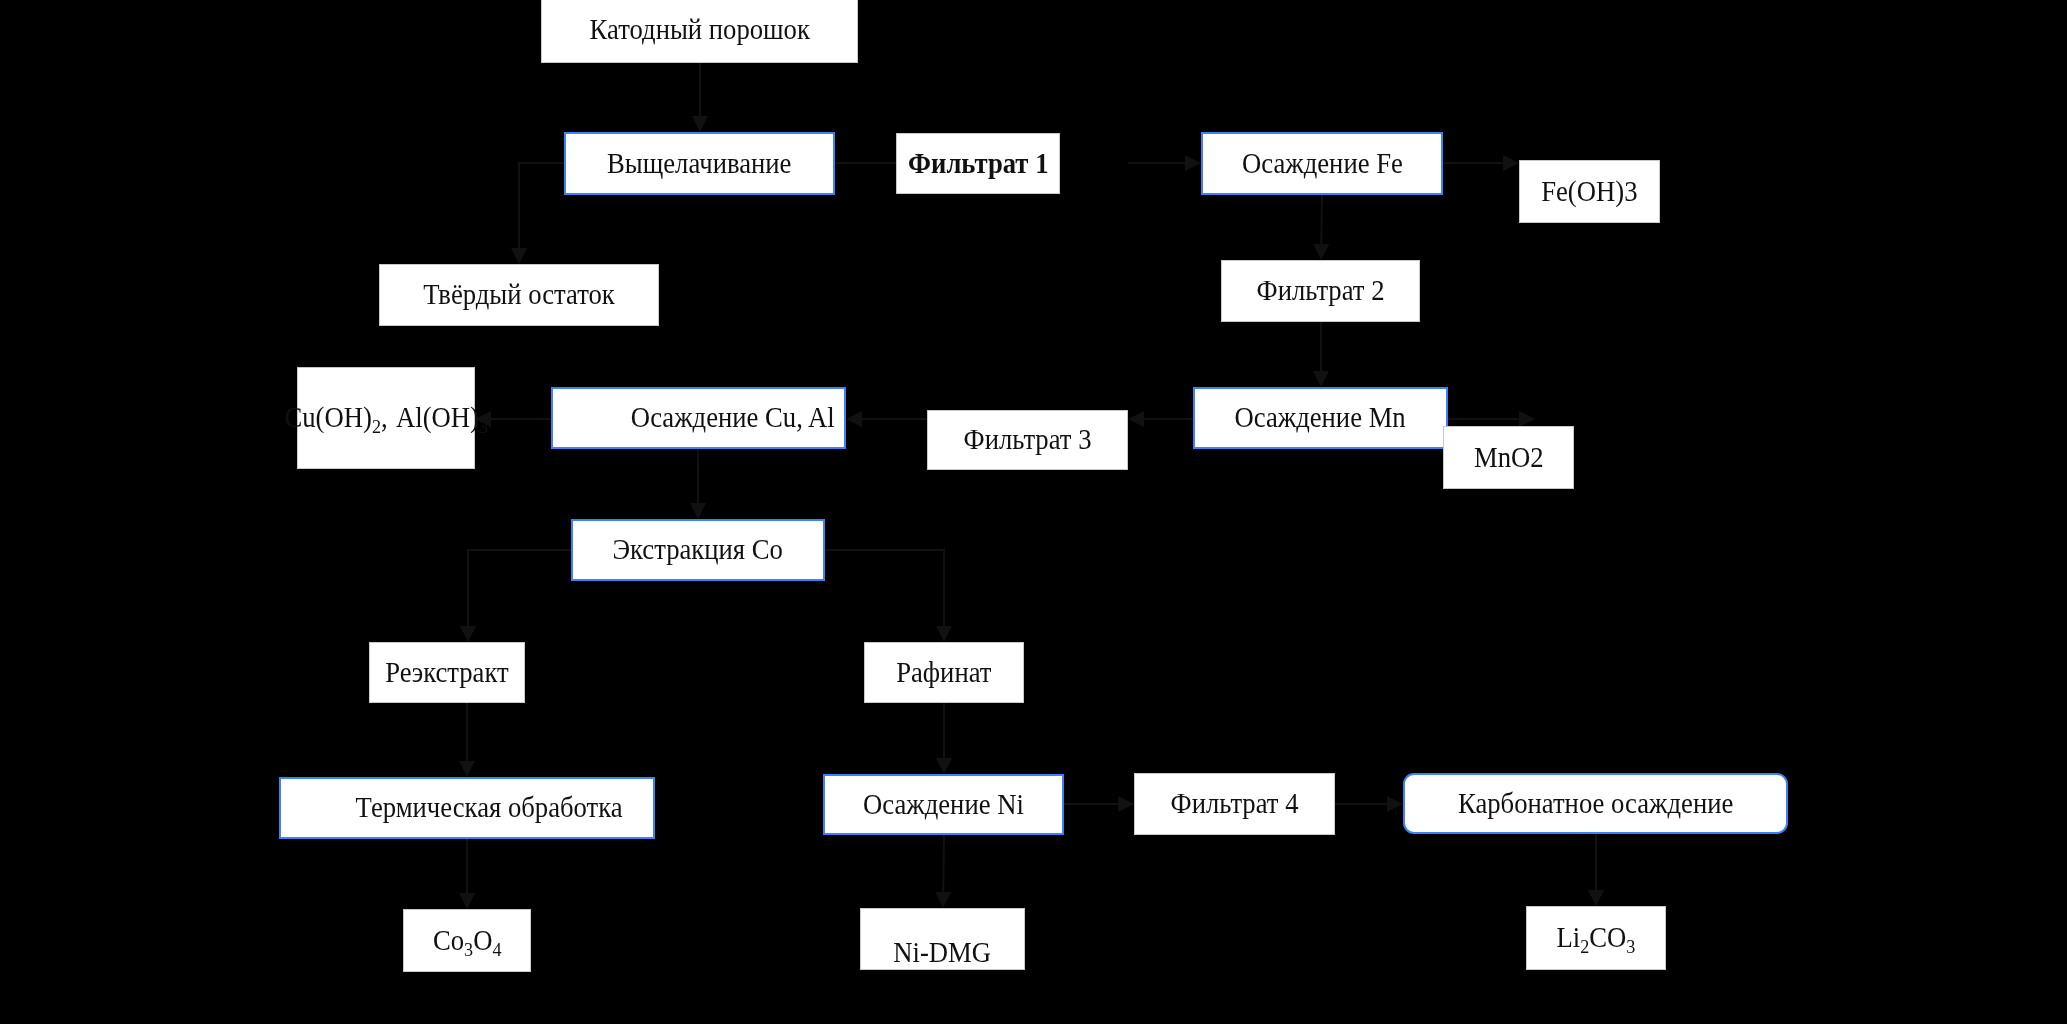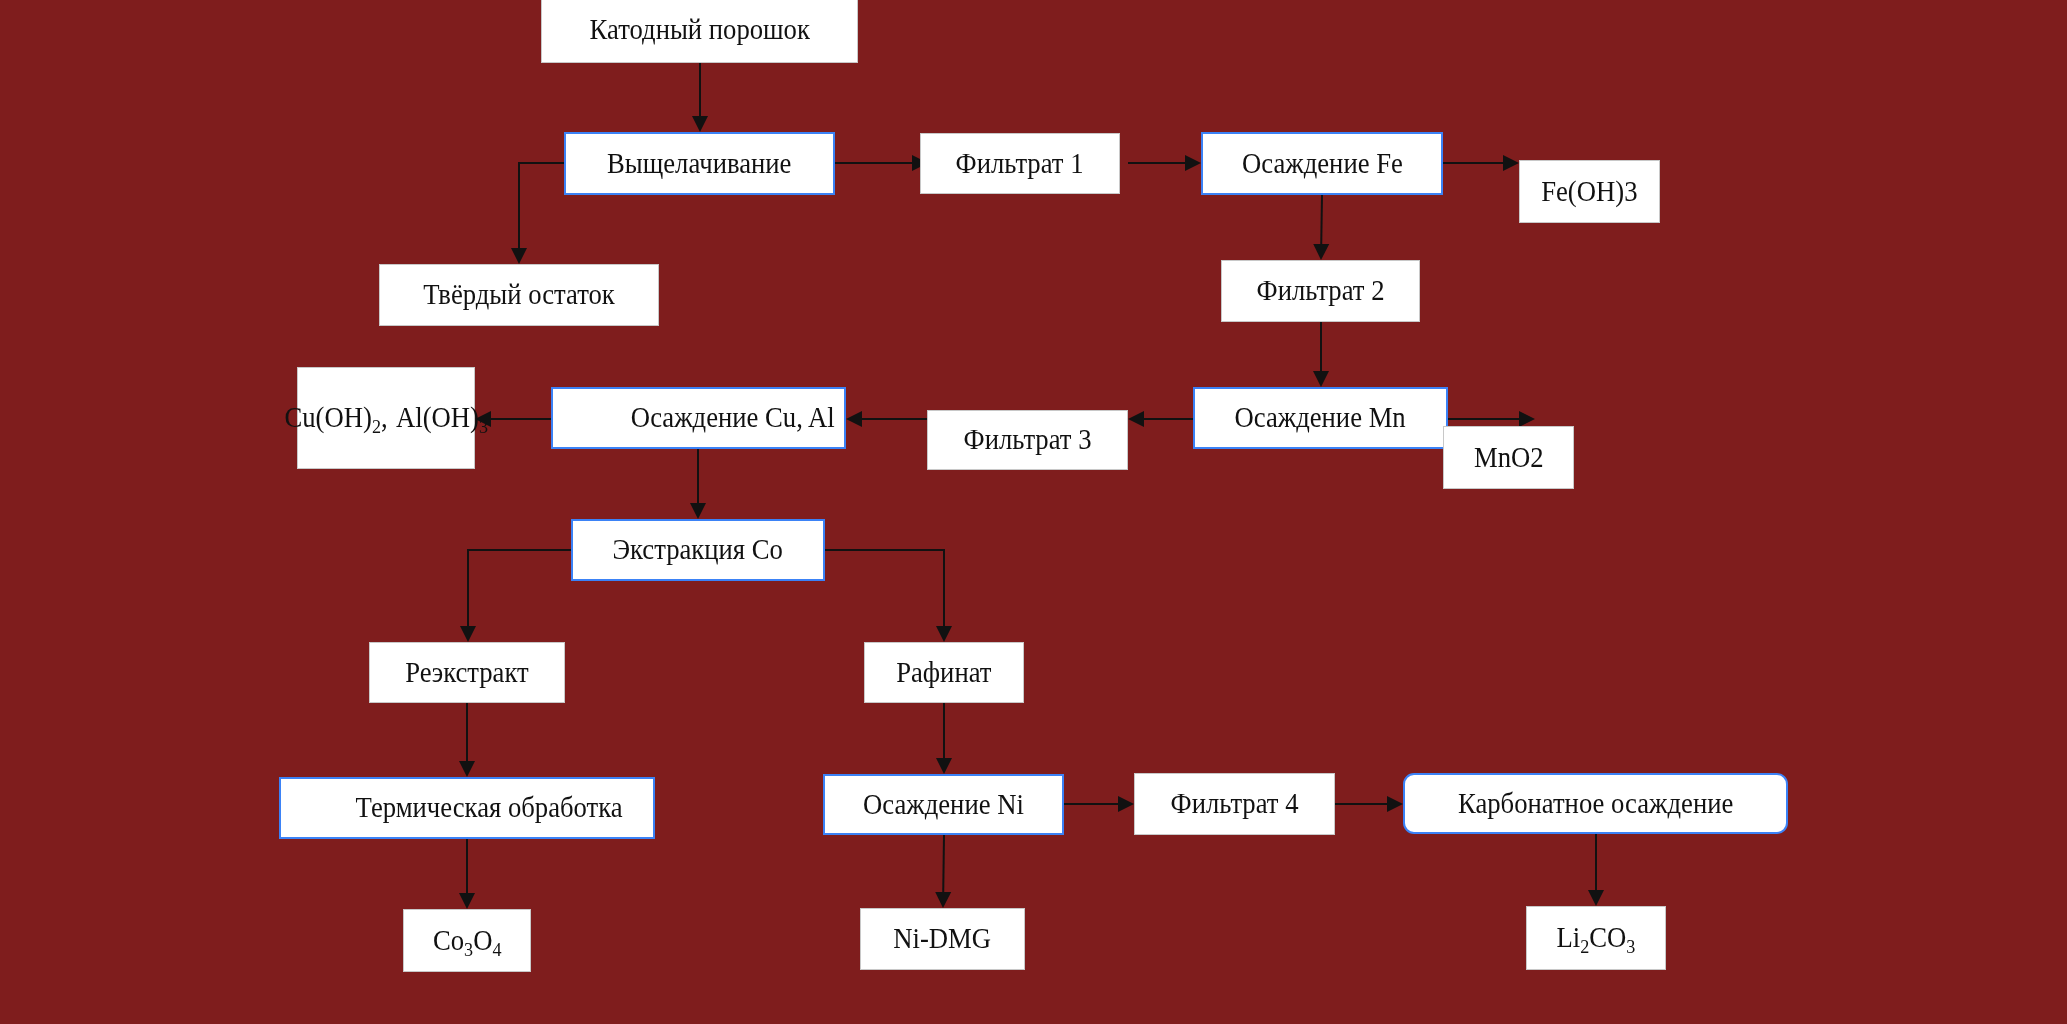--- a/index.html
+++ b/index.html
@@ -1,16 +1,16 @@
 <!DOCTYPE html>
 <html><head>
 <meta charset="utf-8">
 <style>
   html, body { margin: 0; padding: 0; background: #ffffff; }
-  #canvas { position: relative; width: 2067px; height: 1024px; background: #7f1d1d; overflow: hidden; }
+  #canvas { position: relative; width: 2067px; height: 1024px; background: #000000; overflow: hidden; }
   #links { position: absolute; left: 0; top: 0; width: 2067px; height: 1024px; }
   .node {
     position: absolute; box-sizing: border-box; display: flex; align-items: center; justify-content: center;
     font-family: "Liberation Serif", "DejaVu Serif", serif; font-size: 29px; color: #111111;
     background: #ffffff; text-align: center; line-height: 1.15; white-space: nowrap;
   }
   .node.product { border: 1.5px solid #c8c8c8; }
   .node.process { border: 2px solid #3b82f6; }
   .node span.lbl { display: inline-block; transform: scaleX(0.92); }
   .node sub { font-size: 0.68em; vertical-align: -0.28em; line-height: 0; }
@@ -110,21 +110,21 @@
 
   <div class="node product" style="left:541px;top:-4px;width:317px;height:67px;">
     <span class="lbl">Катодный порошок</span>
   </div>
   <div class="node process" style="left:564px;top:132px;width:271px;height:63px;">
     <span class="lbl">Выщелачивание</span>
   </div>
   <div class="node product" style="left:379px;top:264px;width:280px;height:62px;">
     <span class="lbl">Твёрдый остаток</span>
   </div>
-  <div class="node product" style="left:920px;top:133px;width:200px;height:61px;">
+  <div class="node product" style="left:896px;top:133px;width:164px;height:61px;font-weight:bold;">
     <span class="lbl">Фильтрат 1</span>
   </div>
   <div class="node process" style="left:1201px;top:132px;width:242px;height:63px;">
     <span class="lbl">Осаждение Fe</span>
   </div>
   <div class="node product" style="left:1519px;top:132px;width:141px;height:63px;margin-top:28px;">
     <span class="lbl">Fe(OH)3</span>
   </div>
   <div class="node product" style="left:1221px;top:260px;width:199px;height:62px;">
     <span class="lbl">Фильтрат 2</span>
@@ -141,40 +141,40 @@
   <div class="node process" style="left:551px;top:387px;width:295px;height:62px;justify-content:flex-end;">
     <span class="lbl">Осаждение Cu, Al</span>
   </div>
   <div class="node product" style="left:297px;top:367px;width:178px;height:102px;flex-direction:row;">
     <span class="lbl"><span>Cu(OH)</span><sub>2</sub><span>,</span></span>
     <span class="lbl"><span>Al(OH)</span><sub>3</sub></span>
   </div>
   <div class="node process" style="left:571px;top:519px;width:254px;height:62px;">
     <span class="lbl">Экстракция Co</span>
   </div>
-  <div class="node product" style="left:369px;top:642px;width:196px;height:61px;text-align:right;">
+  <div class="node product" style="left:369px;top:642px;width:156px;height:61px;text-align:right;">
     <span class="lbl">Реэкстракт</span>
   </div>
   <div class="node product" style="left:864px;top:642px;width:160px;height:61px;">
     <span class="lbl">Рафинат</span>
   </div>
   <div class="node process" style="left:279px;top:777px;width:376px;height:62px;padding-left:44px;">
     <span class="lbl">Термическая обработка</span>
   </div>
   <div class="node process" style="left:823px;top:774px;width:241px;height:61px;">
     <span class="lbl">Осаждение Ni</span>
   </div>
   <div class="node product" style="left:1134px;top:773px;width:201px;height:62px;">
     <span class="lbl">Фильтрат 4</span>
   </div>
   <div class="node process" style="left:1403px;top:773px;width:385px;height:61px;border-radius:11px;">
     <span class="lbl">Карбонатное осаждение</span>
   </div>
   <div class="node product" style="left:403px;top:909px;width:128px;height:63px;">
     <span class="lbl"><span>Co</span><sub>3</sub><span>O</span><sub>4</sub></span>
   </div>
-  <div class="node product" style="left:860px;top:908px;width:165px;height:62px;">
+  <div class="node product" style="left:860px;top:908px;width:165px;height:62px;align-items:flex-end;">
     <span class="lbl">Ni-DMG</span>
   </div>
   <div class="node product" style="left:1526px;top:906px;width:140px;height:64px;">
     <span class="lbl"><span>Li</span><sub>2</sub><span>CO</span><sub>3</sub></span>
   </div>
 </div>
 
 </body></html>

